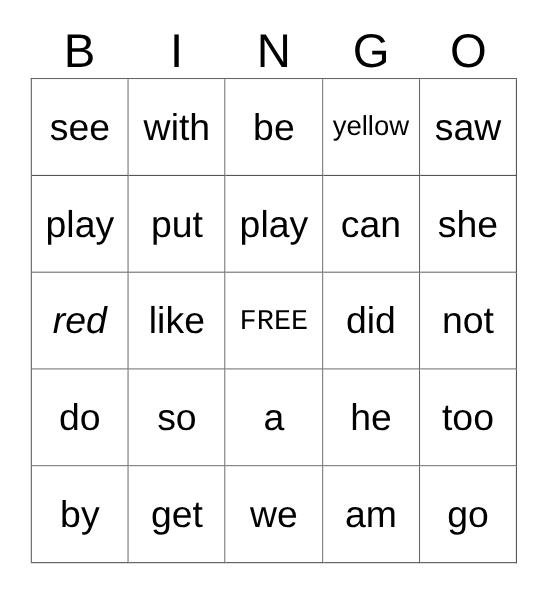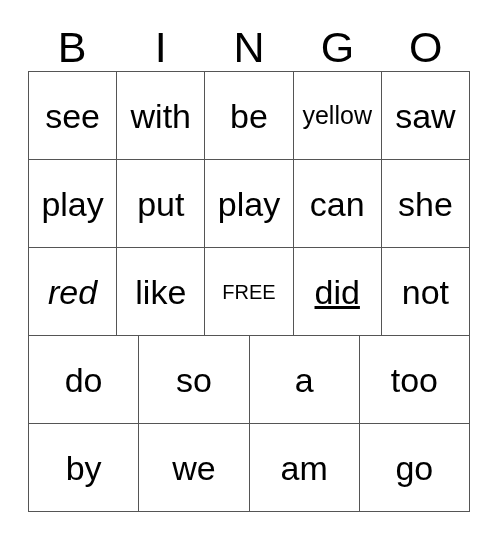--- a/index.html
+++ b/index.html
@@ -64,21 +64,21 @@
     background: #ffffff;
   }
   .cell-text {
     font-size: 34px;
     line-height: 1;
     white-space: nowrap;
     text-align: right;
   }
   
   .cell-text.size-small  { font-size: 25px; }
-  .cell-text.size-medium { font-size: 20px; }
+  .cell-text.size-medium { font-size: 26px; font-family: Liberation Mono, monospace; }
 </style>
 </head>
 <body style="background: rgb(255, 255, 255); color: rgb(0, 0, 0);">
 
 <div id="card">
 
   <div class="header-row">
     <div class="header-cell">B</div>
     <div class="header-cell">I</div>
     <div class="header-cell">N</div>
@@ -127,46 +127,52 @@
     <div class="grid-row">
       <div class="cell" style="border-right-color: rgb(85, 85, 85); border-bottom-color: rgb(85, 85, 85); font-style: italic;">
           <span class="cell-text">red</span>
         </div>
       <div class="cell" style="border-right-color: rgb(85, 85, 85); border-bottom-color: rgb(85, 85, 85);">
           <span class="cell-text">like</span>
         </div>
       <div class="cell" style="border-right-color: rgb(85, 85, 85); border-bottom-color: rgb(85, 85, 85);">
           <span class="cell-text size-medium">FREE</span>
         </div>
-      <div class="cell" style="border-right-color: rgb(85, 85, 85); border-bottom-color: rgb(85, 85, 85); text-decoration: underline;">
+      <div class="cell" style="border-right-color: rgb(85, 85, 85); border-bottom-color: rgb(85, 85, 85);">
           <span class="cell-text">did</span>
         </div>
       <div class="cell" style="border-right-color: rgb(85, 85, 85); border-bottom-color: rgb(85, 85, 85);">
           <span class="cell-text">not</span>
         </div>
     </div>
 
     <div class="grid-row">
       <div class="cell" style="border-right-color: rgb(85, 85, 85); border-bottom-color: rgb(85, 85, 85);">
           <span class="cell-text">do</span>
         </div>
       <div class="cell" style="border-right-color: rgb(85, 85, 85); border-bottom-color: rgb(85, 85, 85);">
           <span class="cell-text">so</span>
         </div>
       <div class="cell" style="border-right-color: rgb(85, 85, 85); border-bottom-color: rgb(85, 85, 85);">
           <span class="cell-text">a</span>
         </div>
       <div class="cell" style="border-right-color: rgb(85, 85, 85); border-bottom-color: rgb(85, 85, 85);">
+          <span class="cell-text">he</span>
+        </div>
+      <div class="cell" style="border-right-color: rgb(85, 85, 85); border-bottom-color: rgb(85, 85, 85);">
           <span class="cell-text">too</span>
         </div>
     </div>
 
     <div class="grid-row">
       <div class="cell" style="border-right-color: rgb(85, 85, 85); border-bottom-color: rgb(85, 85, 85);">
           <span class="cell-text">by</span>
+        </div>
+      <div class="cell" style="border-right-color: rgb(85, 85, 85); border-bottom-color: rgb(85, 85, 85);">
+          <span class="cell-text">get</span>
         </div>
       <div class="cell" style="border-right-color: rgb(85, 85, 85); border-bottom-color: rgb(85, 85, 85);">
           <span class="cell-text">we</span>
         </div>
       <div class="cell" style="border-right-color: rgb(85, 85, 85); border-bottom-color: rgb(85, 85, 85);">
           <span class="cell-text">am</span>
         </div>
       <div class="cell" style="border-right-color: rgb(85, 85, 85); border-bottom-color: rgb(85, 85, 85);">
           <span class="cell-text">go</span>
         </div>

